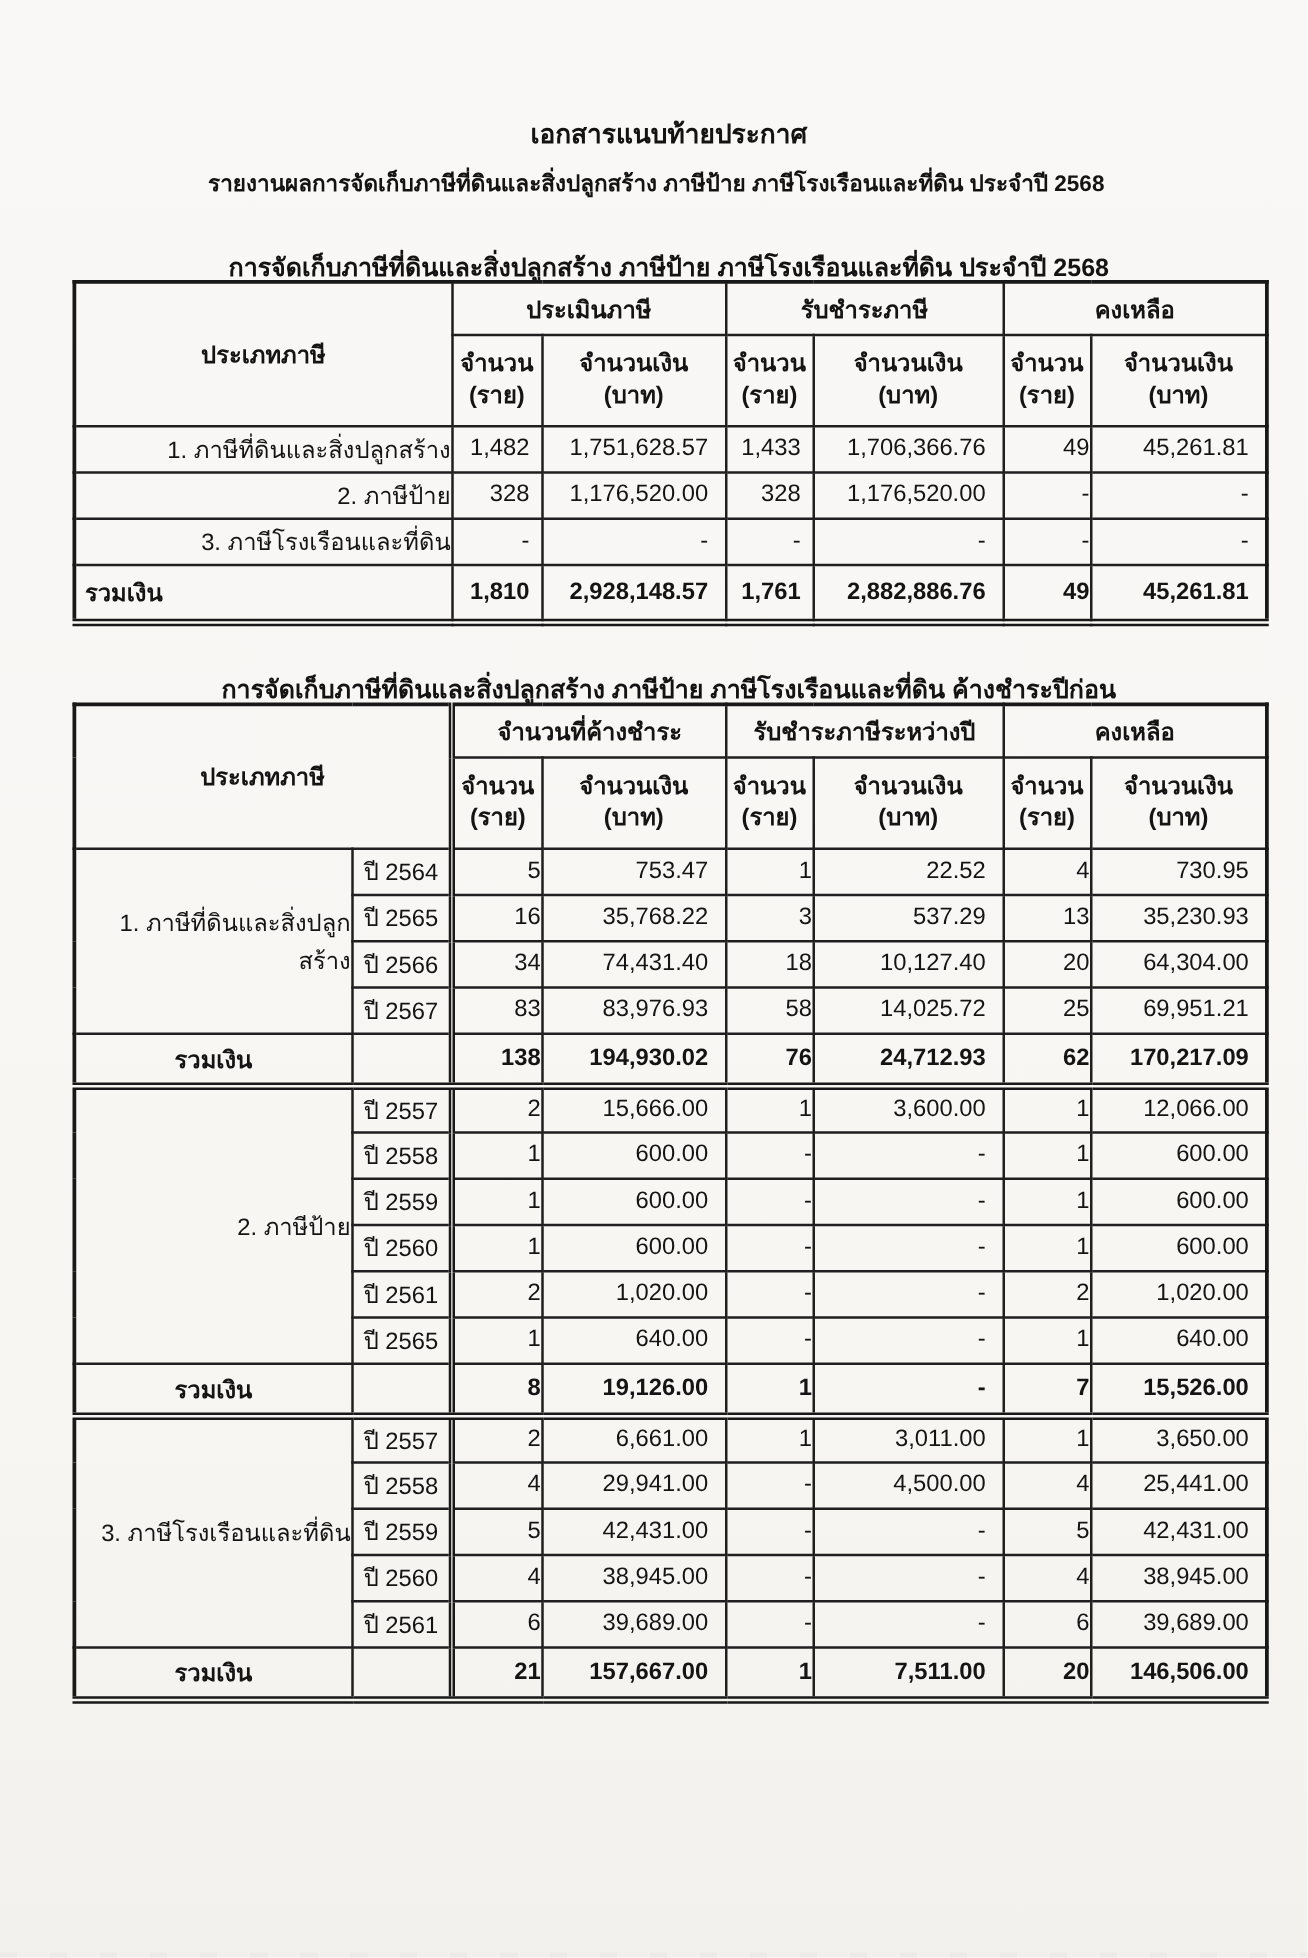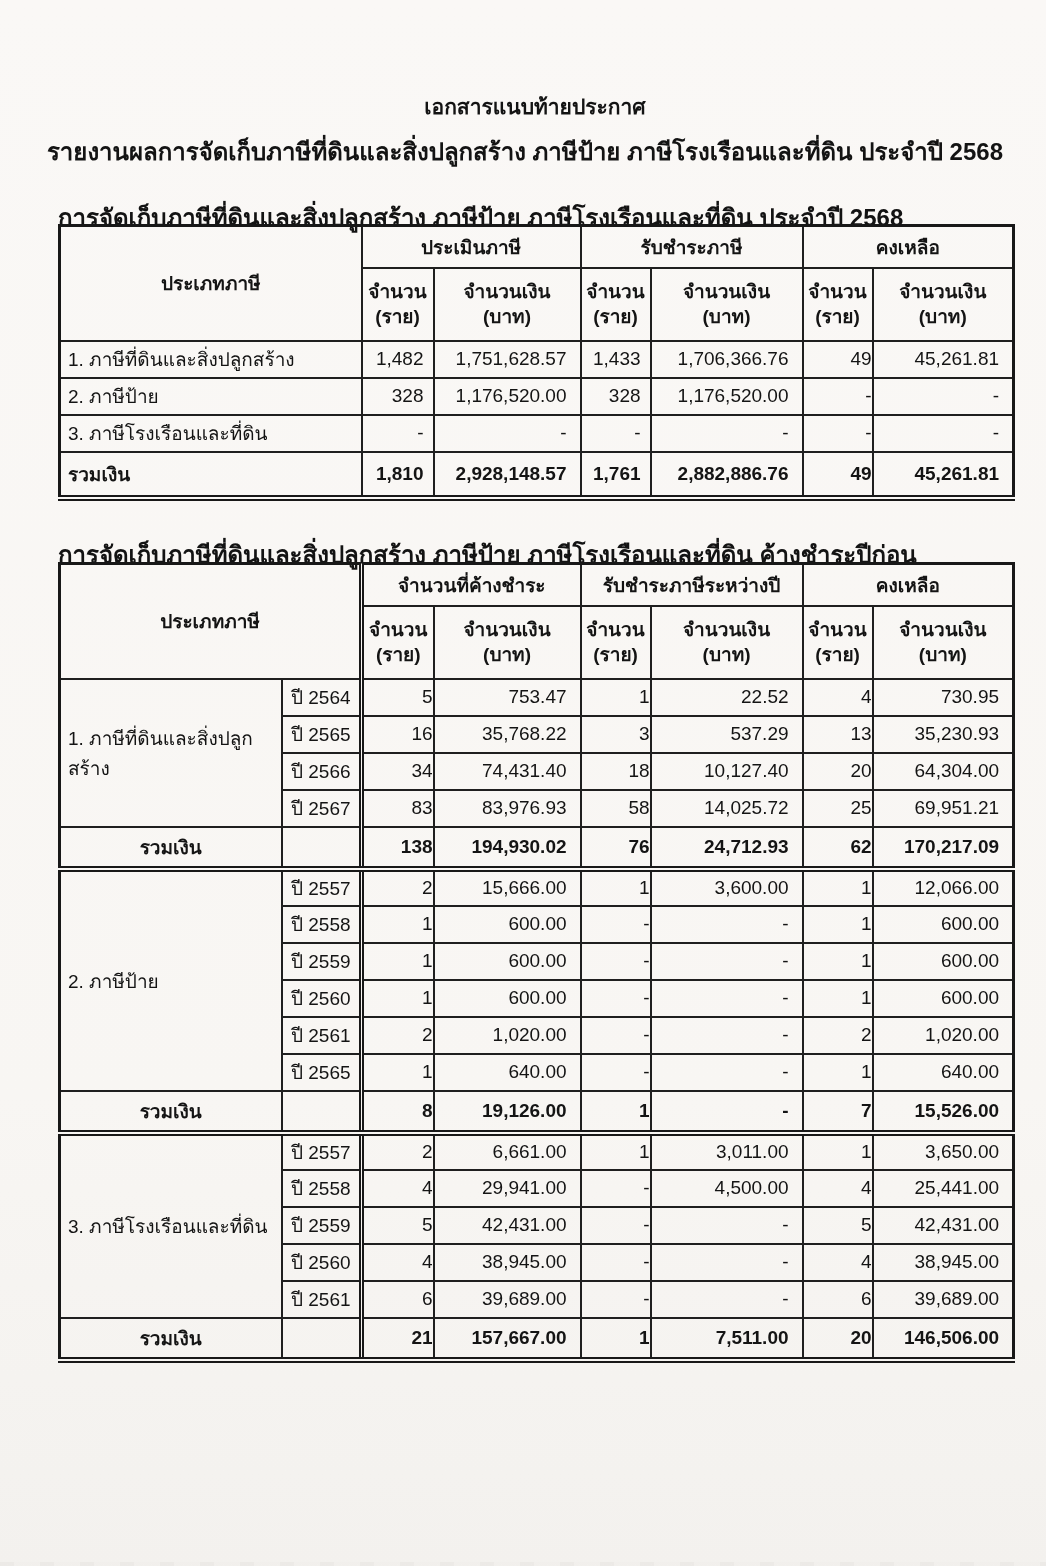--- a/index.html
+++ b/index.html
@@ -11,25 +11,25 @@
     position:relative;
     overflow:hidden;
   }
   .sheet { position:absolute; left:0; top:14px; width:930px; height:1566px; }
   .doc-title {
     position:absolute; left:58px; top:76px; width:954px;
     text-align:center; font-size:21px; font-weight:bold; color:#131313;
   }
   .doc-subtitle {
     position:absolute; left:20px; top:118px; width:1010px;
-    text-align:center; font-size:24px; font-weight:bold; color:#131313;
+    text-align:center; font-size:18px; font-weight:bold; color:#131313;
   }
   .table-caption {
     position:absolute; left:58px; width:954px;
-    text-align:left; font-size:24px; font-weight:bold; color:#131313;
+    text-align:center; font-size:20px; font-weight:bold; color:#131313;
   }
   #caption1 { top:184px; }
   #caption2 { top:521px; }
 
   table.tax-table {
     position:absolute; left:58px; width:954px;
     border-collapse:collapse; table-layout:fixed;
     font-size:19px; color:#141414;
     border:3px solid #181818;
   }
@@ -45,21 +45,21 @@
   .tax-table thead tr.group-row { height:42px; }
   .tax-table thead tr.sub-row { height:73px; }
   #table1 tbody tr { height:37px; }
   #table1 tbody tr.total-row { height:46px; }
   #table2 tbody tr { height:37px; }
   #table2 tbody tr.total-row { height:42px; }
 
   .sub-line { line-height:1.15; }
   .sub-line + .sub-line { margin-top:3px; }
 
-  td.cat-cell, th.cat-cell { text-align:left; padding-left:7px; }
+  td.cat-cell, th.cat-cell { text-align:right; padding-left:7px; }
   td.year-cell { text-align:center; }
   td.count-c { text-align:right; }
   td.count-r { text-align:right; padding-right:9px; }
   td.amount { text-align:right; padding-right:13px; }
   tr.total-row td { font-weight:bold; }
   #table1 td.total-label { text-align:left; padding-left:7px; font-weight:bold; }
   #table2 td.total-label { text-align:center; font-weight:bold; }
 
   
   #table2 .dbl-left { border-left:5px double #181818; }

